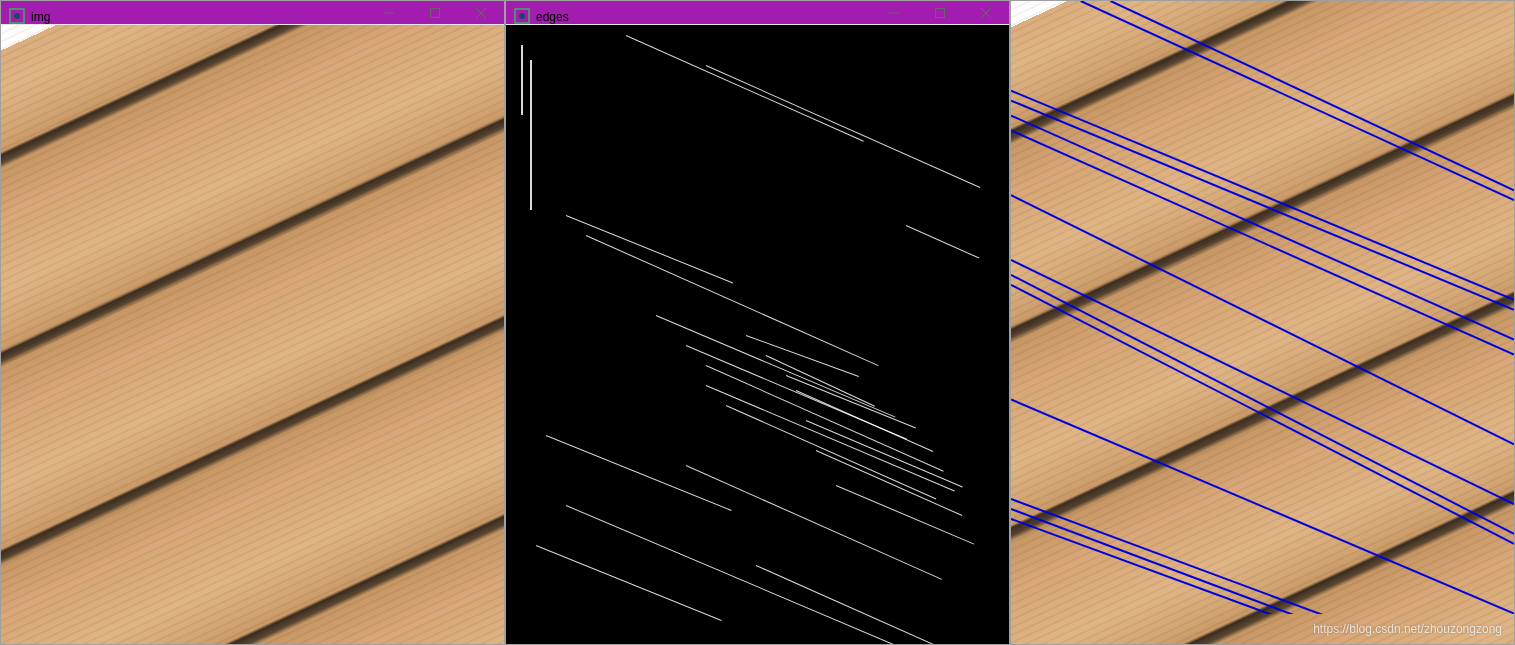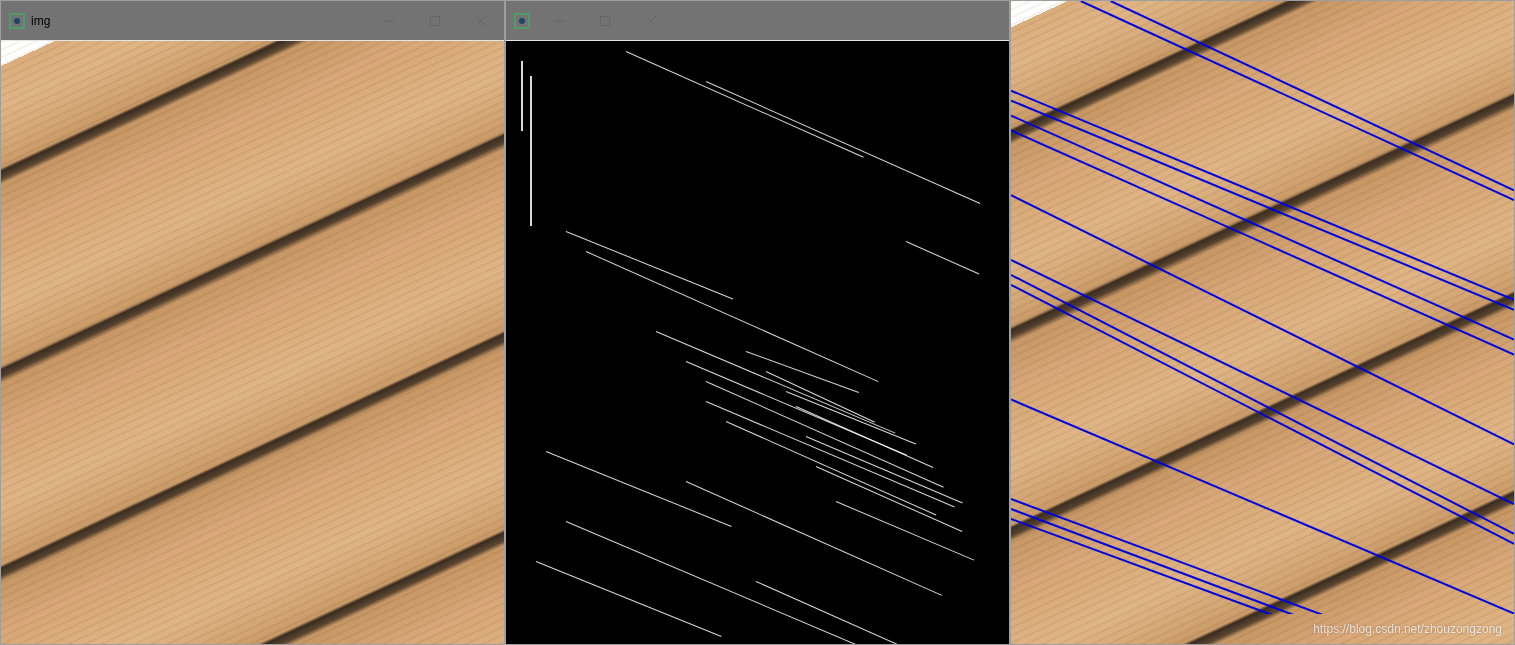--- a/index.html
+++ b/index.html
@@ -15,24 +15,24 @@
     }
     .window {
       width: 505px;
       height: 645px;
       background: white;
       border: 1px solid #9f9f9f;
       display: flex;
       flex-direction: column;
     }
     .titlebar {
-      height: 40px;
-      background: #737373;
-      display: flex;
-      align-items: center;
+      height: 24px;
+      background: #a21caf;
+      display: flex;
+      align-items: flex-end;
       padding-left: 8px;
       border-bottom: 1px solid #e5e5e5;
     }
     .app-icon {
       width: 16px;
       height: 16px;
       margin-right: 6px;
       flex-shrink: 0;
     }
     .title {
@@ -141,20 +141,21 @@
 </div>
 
 <div class="window">
   <div class="titlebar">
     <span class="app-icon">
       <svg viewBox="0 0 16 16">
           <rect x="1" y="1" width="14" height="14" fill="none" stroke="#4a6" stroke-width="1.5"></rect>
           <circle cx="8" cy="8" r="3" fill="#246"></circle>
         </svg>
     </span>
+    <span class="title">edges</span>
     <div class="window-controls">
       <div class="wc-btn">
           <svg viewBox="0 0 10 10">
             <path d="M0 5 H10" stroke="currentColor" stroke-width="1"></path>
           </svg>
         </div>
       <div class="wc-btn">
           <svg viewBox="0 0 10 10">
             <rect x="0.5" y="0.5" width="9" height="9" fill="none" stroke="currentColor" stroke-width="1"></rect>
           </svg>

